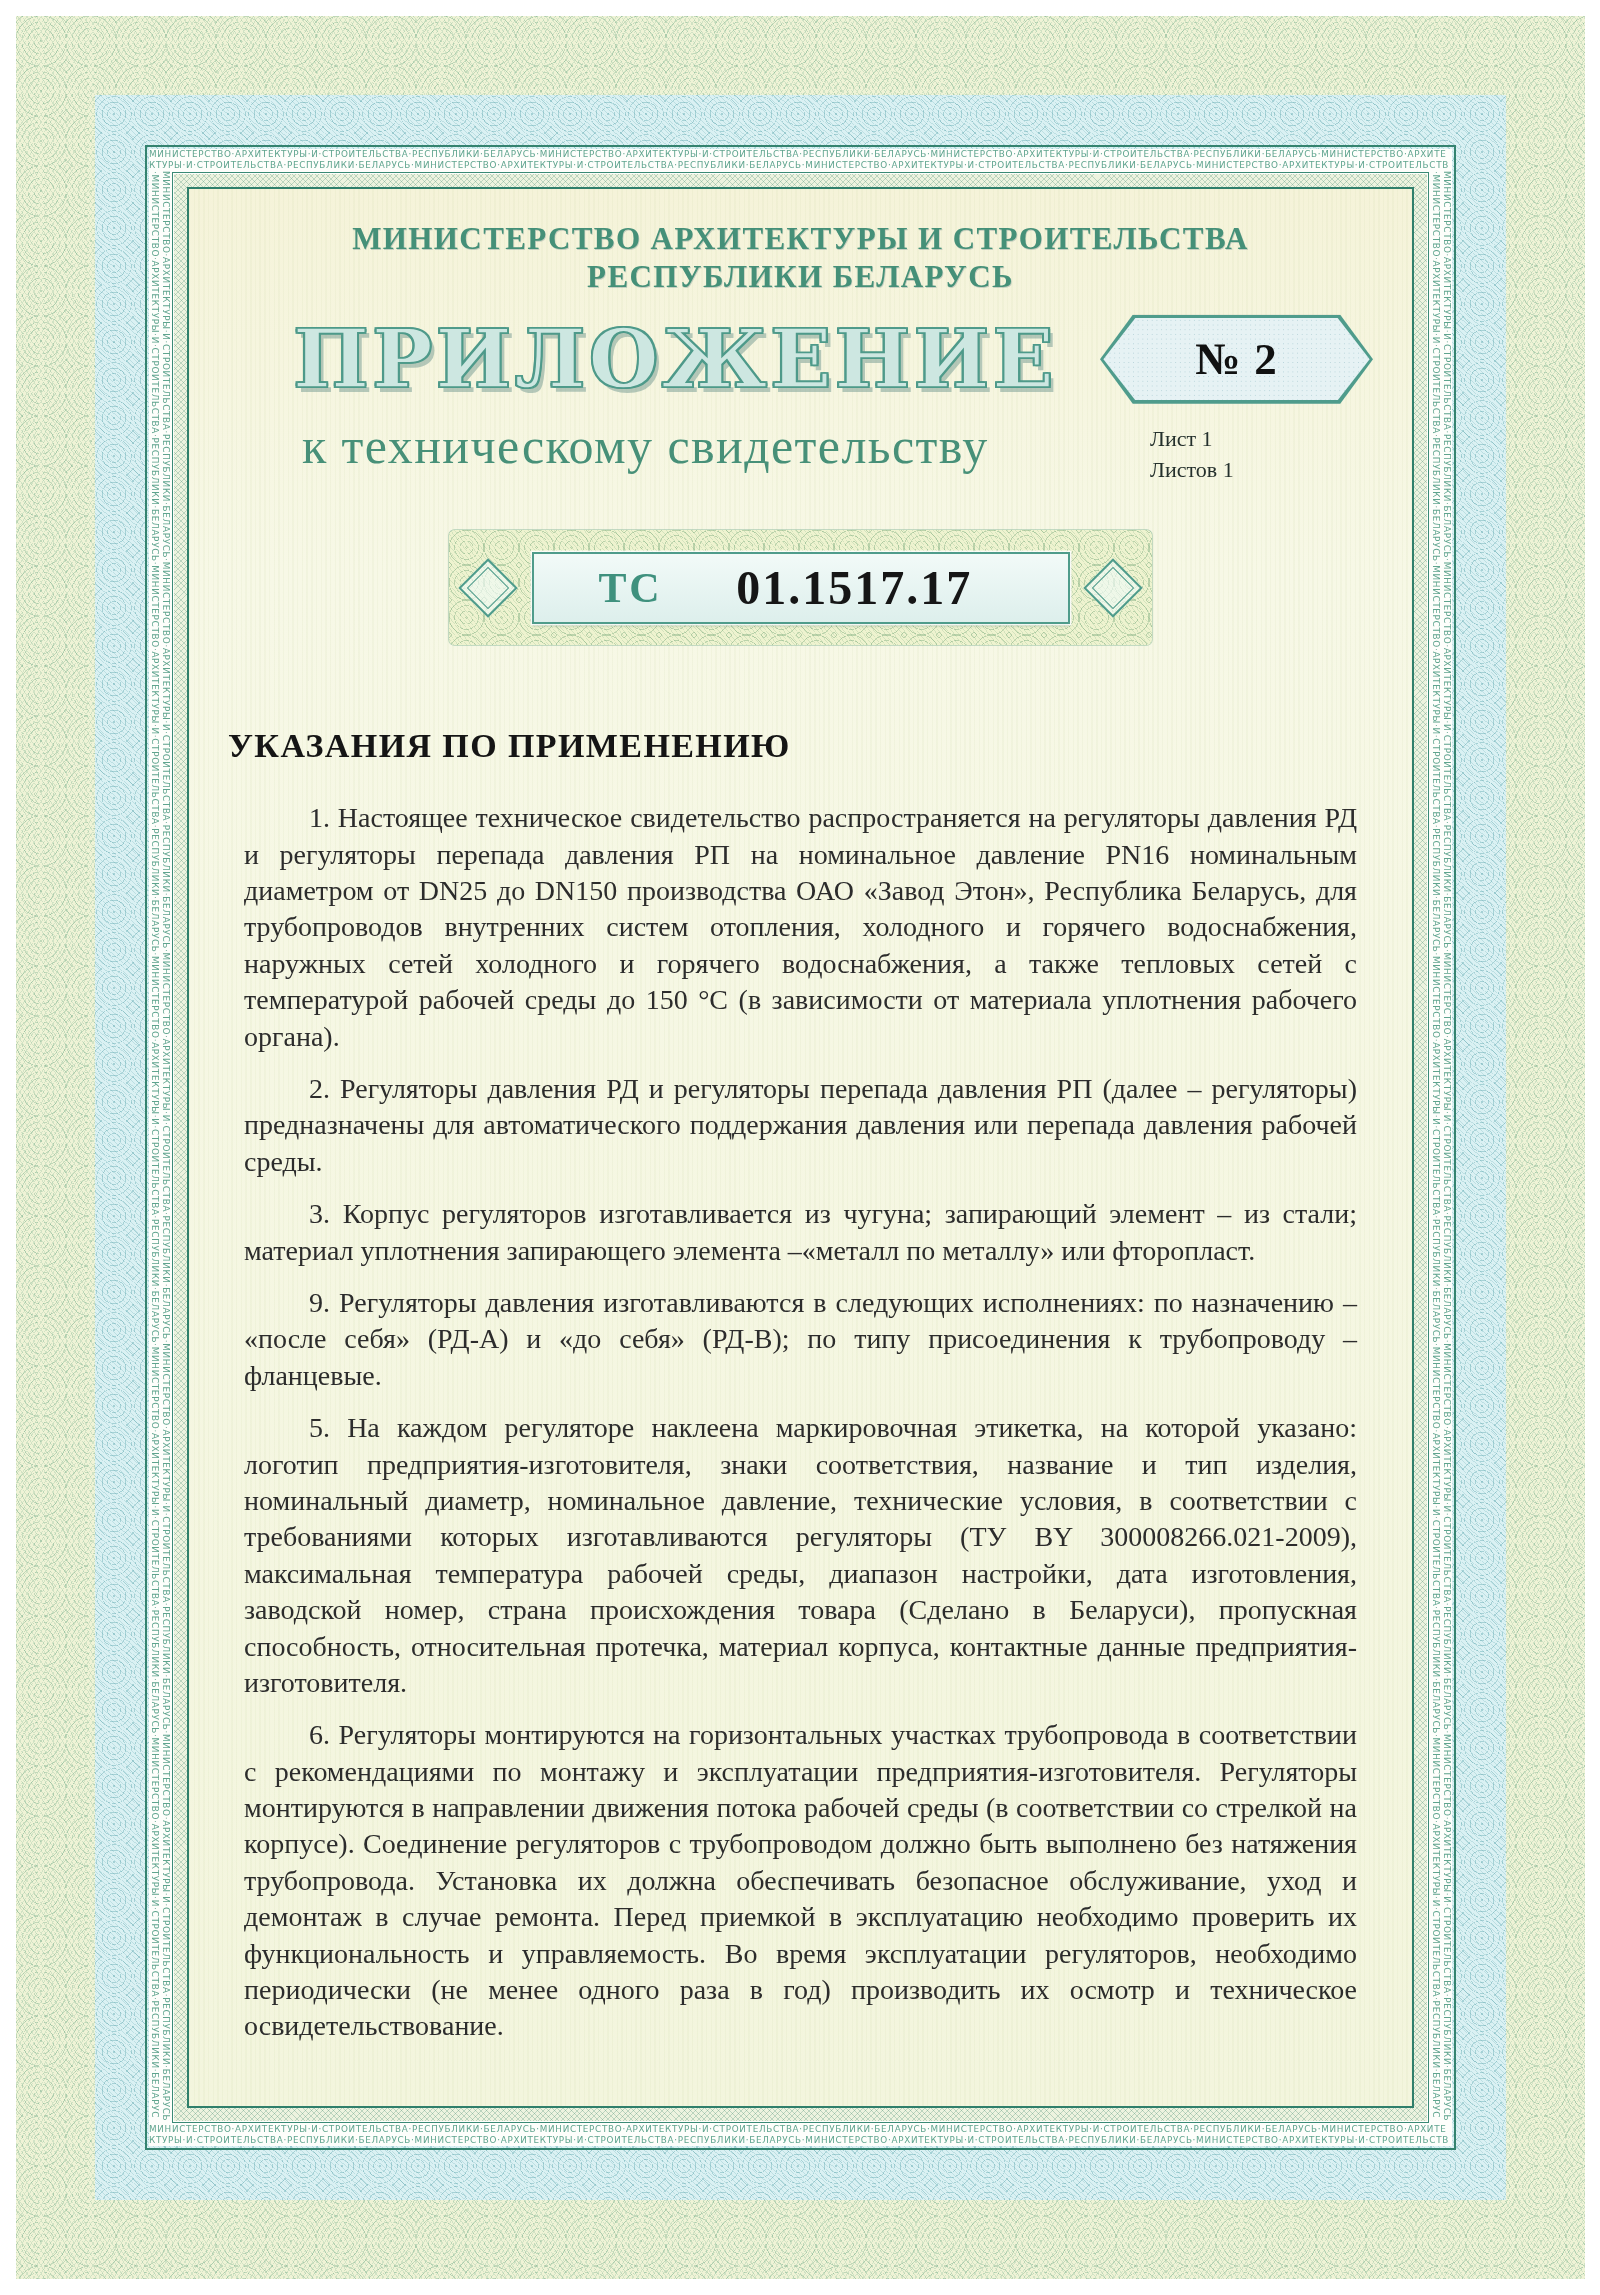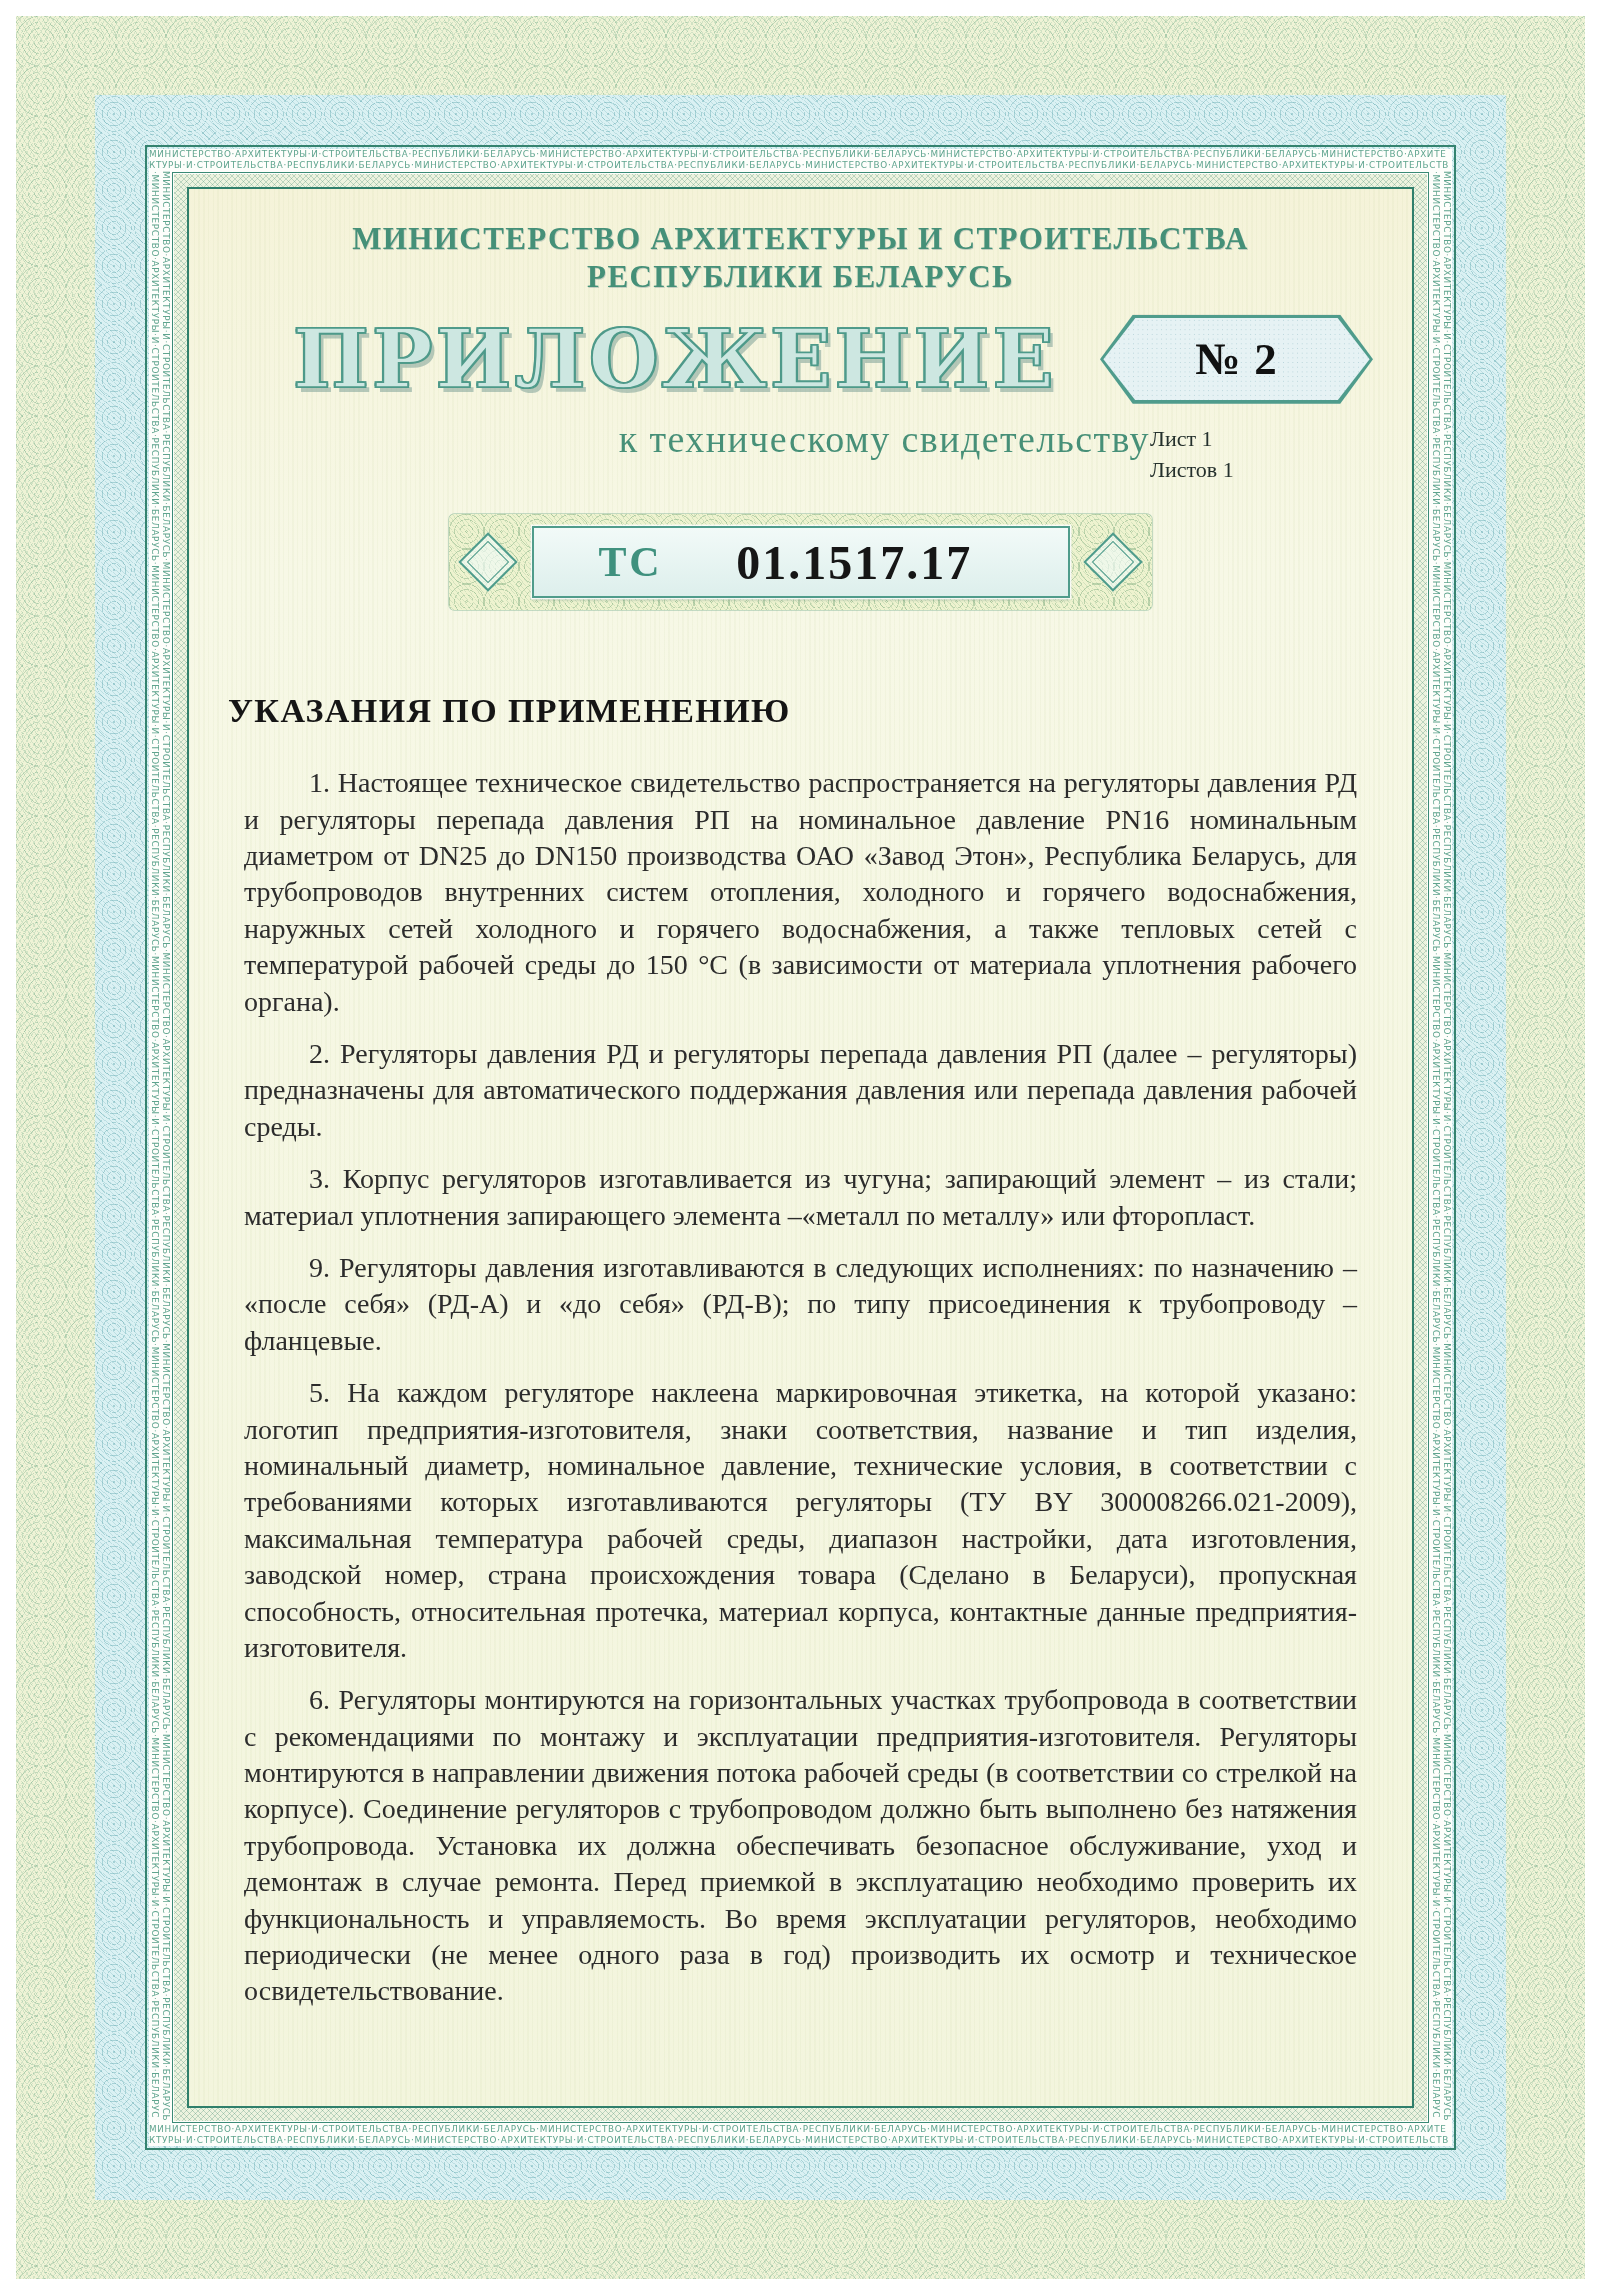--- a/index.html
+++ b/index.html
@@ -92,29 +92,29 @@
     background-color: #e6f2f4;
     background-image: radial-gradient(rgba(100,160,170,0.35) 0.7px, transparent 0.9px);
     background-size: 4.7px 4.7px;
     clip-path: polygon(0 50%, 12% 0, 88% 0, 100% 50%, 88% 100%, 12% 100%);
     display: flex; align-items: center; justify-content: center;
   }
   .badge-inner span { font-size: 45px; font-weight: bold; color: #111; letter-spacing: 1.4px; }
 
   .sub-row { display: flex; align-items: flex-start; margin-top: 13.5px; }
   .subtitle {
-    flex: 1 1 auto; text-align: right; padding-left: 74px;
-    color: #479078; font-size: 38px; letter-spacing: 1.4px;
+    flex: 1 1 auto; text-align: left; padding-left: 74px;
+    color: #479078; font-size: 50px; letter-spacing: 1.4px;
   }
   .sheet-info { flex: 0 0 223px; color: #24302c; font-size: 22px; line-height: 1.45; padding-top: 5.4px; }
 
   
   .tc-banner {
-    width: 703px; height: 96px;
-    margin: 28px auto 0 auto;
+    width: 703px; height: 115px;
+    margin: 44px auto 0 auto;
     background-color: #eef3cf;
     background-image:
       repeating-radial-gradient(circle at 50% 50%, rgba(90,150,100,0) 0 0.7px, rgba(90,150,100,0.35) 0.7px 1.4px, transparent 1.4px 5.4px),
       repeating-linear-gradient(52deg, rgba(120,170,130,0.22) 0 0.7px, transparent 0.7px 3.4px);
     background-size: 35px 35px, auto;
     border-radius: 5.4px;
     box-shadow: 0 0 0 0.7px rgba(110,170,140,0.5);
     display: flex; align-items: center; justify-content: space-between;
     padding: 0 17.6px;
   }

